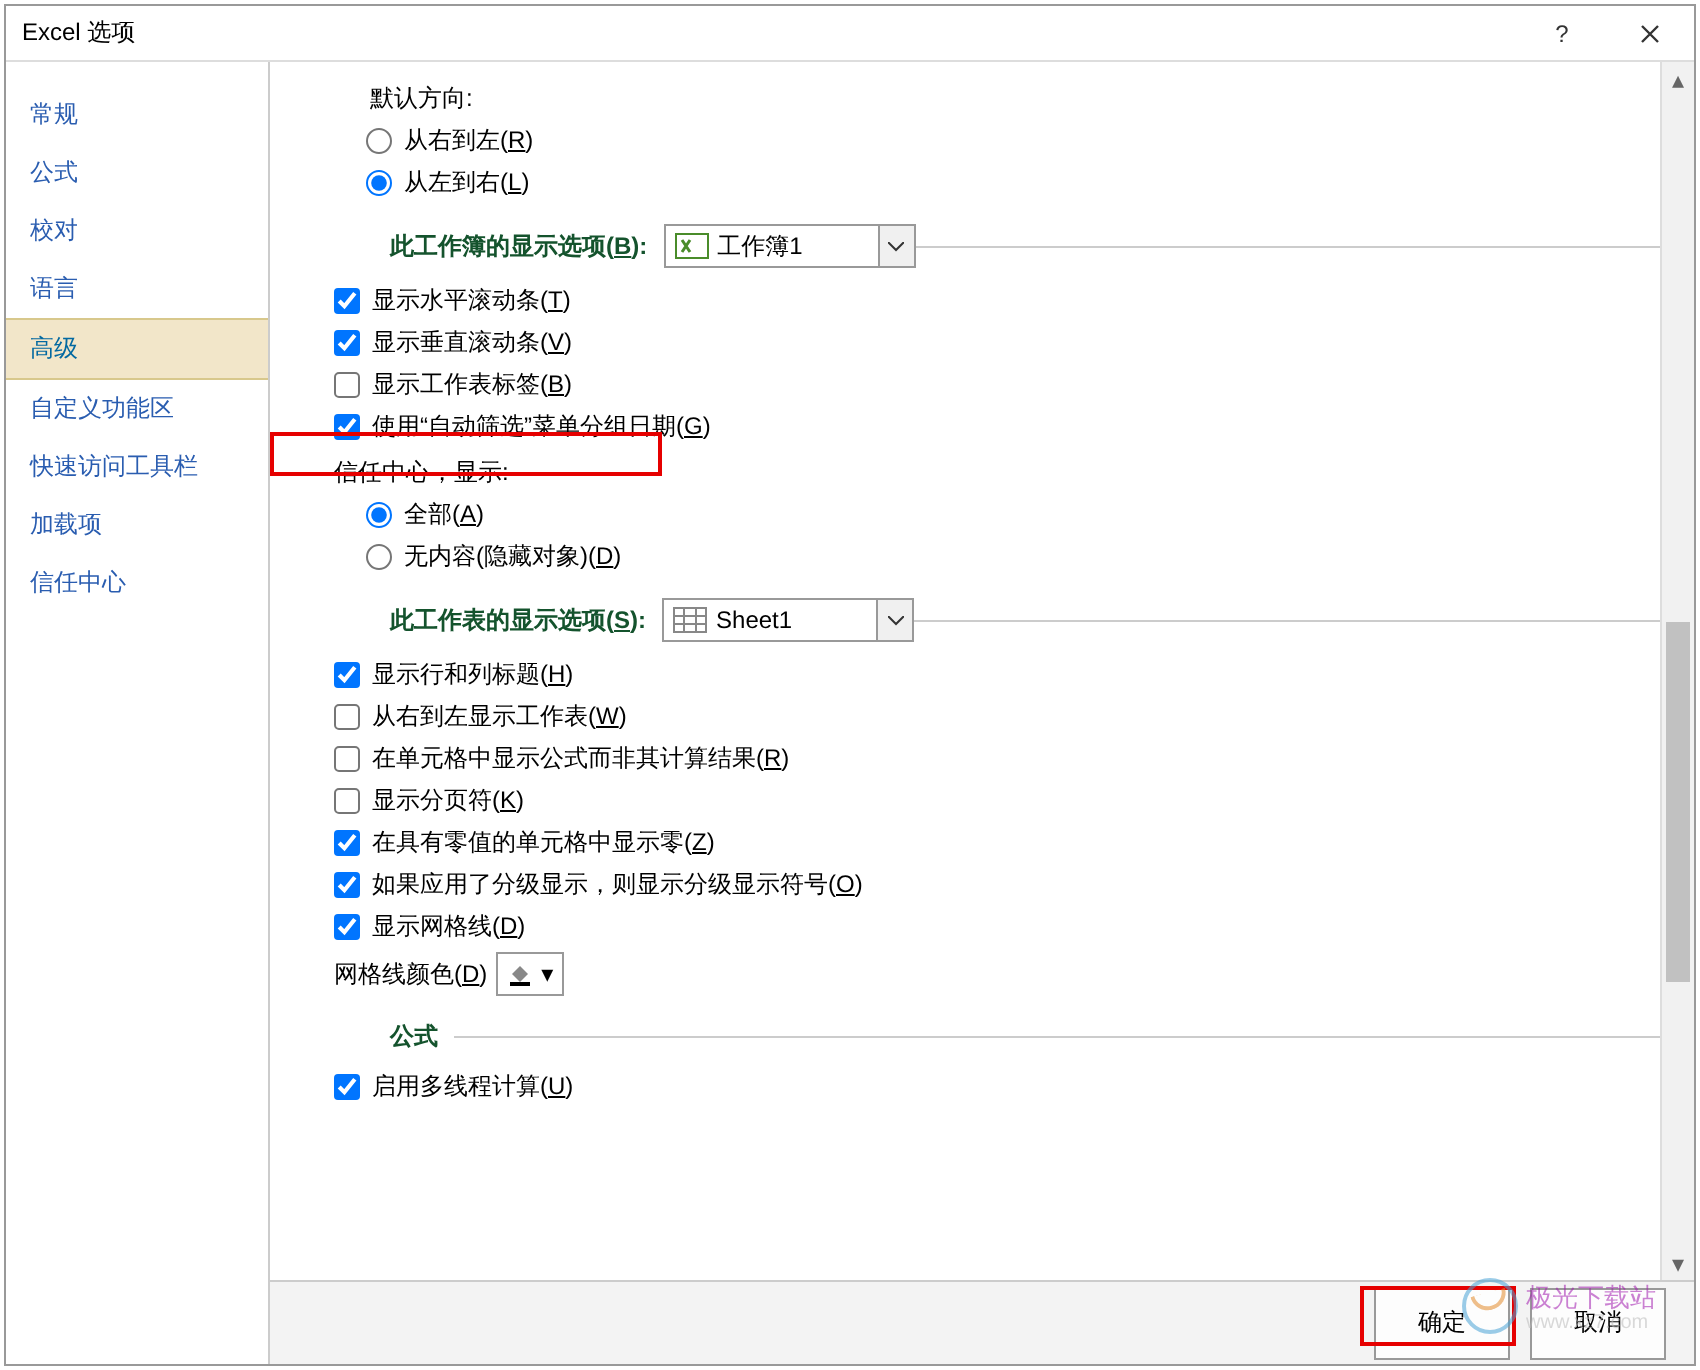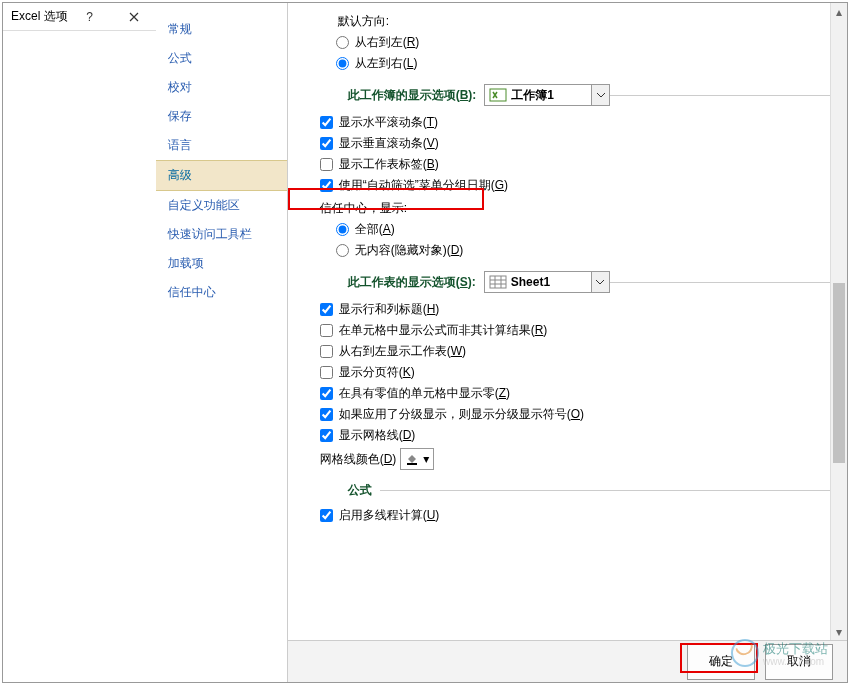--- a/index.html
+++ b/index.html
@@ -1,48 +1,48 @@
 <!DOCTYPE html>
 <html><head>
 <meta charset="utf-8">
 <style>
 * { box-sizing: border-box; margin: 0; padding: 0; font-family: "Microsoft YaHei", "Segoe UI", sans-serif; font-size: 12px; }
 body { background: #fff; width: 850px; height: 685px; position: relative; overflow: hidden; }
-.dialog { width: 846px; height: 681px; border: 1px solid #999; position: absolute; top: 2px; left: 2px; display: flex; flex-direction: row; background: #fff; }
+.dialog { width: 846px; height: 681px; border: 1px solid #999; position: absolute; top: 2px; left: 2px; display: flex; flex-direction: column; background: #fff; }
 .titlebar { height: 28px; display: flex; align-items: center; padding-left: 8px; background: #fff; border-bottom: 1px solid #ddd; }
 .title-text { flex: 1; font-size: 12px; }
 .title-btns { display: flex; }
 .title-btn { width: 44px; height: 27px; display: flex; align-items: center; justify-content: center; color: #333; }
 .body { flex: 1; display: flex; overflow: hidden; }
 .sidebar { width: 132px; background: #fff; border-right: 1px solid #ccc; padding-top: 12px; }
 .side-item { padding: 6px 12px; color: #2a5db0; cursor: default; }
 .side-item.active { background: #f2e6c9; color: #0369a1; border-top: 1px solid #d8c88c; border-bottom: 1px solid #d8c88c; }
 .main { flex: 1; display: flex; flex-direction: column; overflow: hidden; }
 .content { flex: 1; overflow-y: auto; padding: 4px 16px 4px 22px; position: relative; }
 .section-header { display: flex; align-items: center; margin: 12px 0 8px 0; }
 .section-title { color: #14532d; font-weight: bold; margin-right: 8px; padding-left: 38px; }
 .section-line { flex: 1; height: 1px; background: #ccc; }
 .combo { display: inline-flex; align-items: center; border: 1px solid #999; height: 22px; background: #fff; }
 .combo-icon { width: 18px; height: 14px; margin: 0 4px; }
-.combo-text { min-width: 80px; padding-right: 20px; font-weight: bold; }
+.combo-text { min-width: 80px; padding-right: 20px; }
 .combo-btn { width: 18px; height: 20px; border-left: 1px solid #999; display: flex; align-items: center; justify-content: center; background: #f0f0f0; }
 .row { margin: 4px 0 4px 10px; display: flex; align-items: center; }
 .row input[type=checkbox], .row input[type=radio] { margin-right: 6px; }
 .indent { margin-left: 26px; }
 .label-text { margin-left: 28px; margin-top: 6px; margin-bottom: 4px; }
 .highlight-box { position: absolute; border: 2px solid #e60000; pointer-events: none; }
 .color-btn { display: inline-flex; align-items: center; border: 1px solid #999; height: 22px; padding: 0 4px; margin-left: 4px; background: #fff; }
 .color-drop { margin-left: 4px; }
 .footer { height: 42px; border-top: 1px solid #ccc; display: flex; justify-content: flex-end; align-items: center; padding-right: 14px; gap: 10px; background: #f3f3f3; }
 .btn { min-width: 68px; height: 36px; border: 1px solid #999; background: #fdfdfd; display: flex; align-items: center; justify-content: center; }
 .btn-highlight { position: absolute; border: 2px solid #e60000; pointer-events: none; }
 .watermark { position: absolute; right: 22px; bottom: 18px; opacity: 0.55; display: flex; align-items: center; pointer-events: none; }
 .wm-circle { width: 28px; height: 28px; border: 2px solid #4aa3d6; border-radius: 50%; position: relative; margin-right: 4px; }
 .wm-inner { position: absolute; width: 18px; height: 9px; border: 2px solid #e38b2d; border-top: none; border-radius: 0 0 18px 18px; top: 5px; left: 3px; transform: rotate(-15deg); }
-.wm-text { color: #0f766e; font-size: 13px; text-align: center; }
+.wm-text { color: #a21caf; font-size: 13px; text-align: center; }
 .wm-sub { color: #bbb; font-size: 10px; margin-top: -2px; }
 .scrollbar-fake { position: absolute; right: 0; top: 0; bottom: 0; width: 17px; background: #f1f1f1; border-left: 1px solid #ddd; }
 .sb-btn { height: 17px; background: #f1f1f1; display: flex; align-items: center; justify-content: center; color: #666; }
 .sb-thumb { position: absolute; left: 2px; right: 2px; top: 280px; height: 180px; background: #c1c1c1; }
 u { text-decoration: underline; }
 </style>
 </head>
 <body>
 
 <div class="dialog">
@@ -56,21 +56,20 @@
           </svg>
       </div>
     </div>
   </div>
 
   <div class="body">
     <div class="sidebar">
       <div class="side-item">常规</div>
       <div class="side-item">公式</div>
       <div class="side-item">校对</div>
-      <div class="side-item">保存</div>
       <div class="side-item">语言</div>
       <div class="side-item active">高级</div>
       <div class="side-item">自定义功能区</div>
       <div class="side-item">快速访问工具栏</div>
       <div class="side-item">加载项</div>
       <div class="side-item">信任中心</div>
     </div>
 
     <div class="main">
       <div class="content">
@@ -147,25 +146,25 @@
           </div>
           <div class="section-line"></div>
         </div>
 
         <div class="row">
             <input type="checkbox" checked="" style="">
             <span>显示行和列标题(<u>H</u>)</span>
           </div>
         <div class="row">
             <input type="checkbox" style="">
+            <span>从右到左显示工作表(<u>W</u>)</span>
+          </div>
+        <div class="row">
+            <input type="checkbox" style="">
             <span>在单元格中显示公式而非其计算结果(<u>R</u>)</span>
-          </div>
-        <div class="row">
-            <input type="checkbox" style="">
-            <span>从右到左显示工作表(<u>W</u>)</span>
           </div>
         <div class="row">
             <input type="checkbox" style="">
             <span>显示分页符(<u>K</u>)</span>
           </div>
         <div class="row">
             <input type="checkbox" checked="" style="">
             <span>在具有零值的单元格中显示零(<u>Z</u>)</span>
           </div>
         <div class="row">

